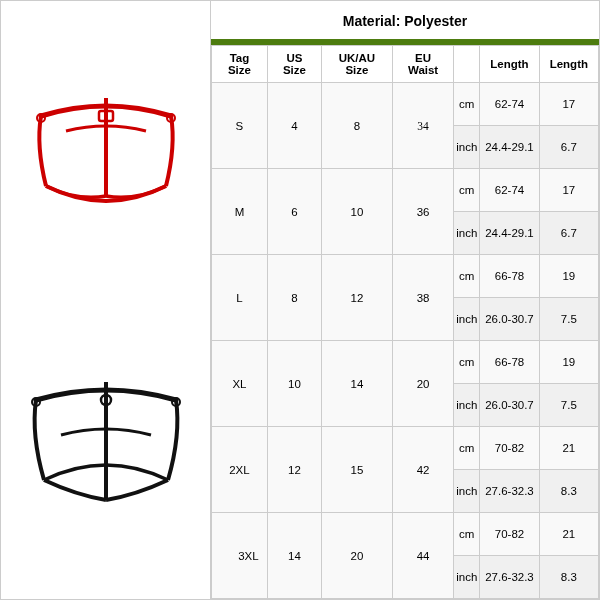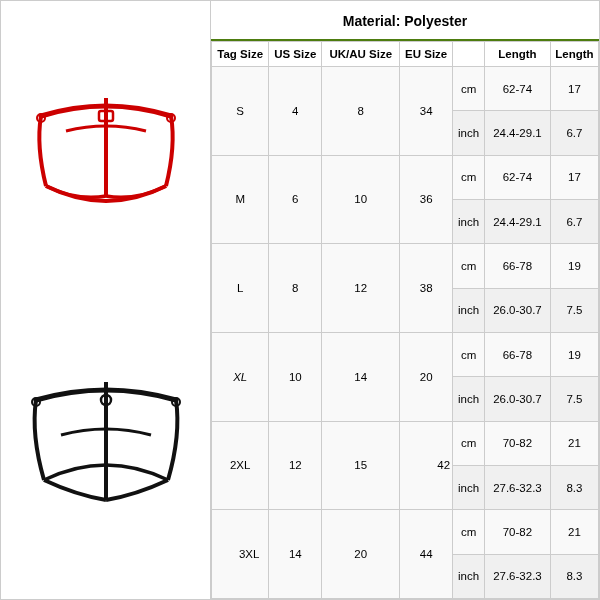--- a/index.html
+++ b/index.html
@@ -37,37 +37,37 @@
     .table-col {
       flex: 1;
       display: flex;
       flex-direction: column;
     }
     .material-header {
       text-align: center;
       padding: 12px 0 10px 0;
       font-weight: bold;
       font-size: 14px;
-      border-bottom: 2px solid #4d7c0f;
+      border-bottom: 6px solid #4d7c0f;
     }
     table {
       width: 100%;
       border-collapse: collapse;
       flex: 1;
     }
     th, td {
       border: 1px solid #ccc;
       text-align: center;
       padding: 3px 2px;
       font-size: 11.5px;
     }
     th {
       background: #fff;
       font-weight: bold;
-      padding: 6px 0;
+      padding: 6px 10px;
     }
     .unit-row-cm {
       background: #f9f9f9;
     }
     .unit-row-inch {
       background: #f0f0f0;
     }
 
     
     svg {
@@ -136,32 +136,32 @@
   <div class="table-col">
     <div class="material-header">
       <span>Material: Polyester</span>
     </div>
     <table>
       <thead>
         <tr>
           <th>Tag Size</th>
           <th>US Size</th>
           <th>UK/AU Size</th>
-          <th>EU Size</th>
+          <th>EU Waist</th>
           <th></th>
           <th>Length</th>
           <th>Length</th>
         </tr>
       </thead>
       <tbody id="size-table-body">
       <tr class="unit-row-cm">
             <td rowspan="2" style="vertical-align: middle;">S</td>
             <td rowspan="2" style="vertical-align: middle;">4</td>
             <td rowspan="2" style="vertical-align: middle;">8</td>
-            <td rowspan="2" style="vertical-align: middle;">34</td>
+            <td rowspan="2" style="vertical-align: middle; font-family: Liberation Serif, serif;">34</td>
             <td>cm</td>
             <td>62-74</td>
             <td>17</td>
           </tr>
           <tr class="unit-row-inch">
             <td>inch</td>
             <td>24.4-29.1</td>
             <td>6.7</td>
           </tr>
           <tr class="unit-row-cm">
@@ -186,38 +186,38 @@
             <td>cm</td>
             <td>66-78</td>
             <td>19</td>
           </tr>
           <tr class="unit-row-inch">
             <td>inch</td>
             <td>26.0-30.7</td>
             <td>7.5</td>
           </tr>
           <tr class="unit-row-cm">
-            <td rowspan="2" style="vertical-align: middle; font-style: italic;">XL</td>
+            <td rowspan="2" style="vertical-align: middle;">XL</td>
             <td rowspan="2" style="vertical-align: middle;">10</td>
             <td rowspan="2" style="vertical-align: middle;">14</td>
             <td rowspan="2" style="vertical-align: middle;">20</td>
             <td>cm</td>
             <td>66-78</td>
             <td>19</td>
           </tr>
           <tr class="unit-row-inch">
             <td>inch</td>
             <td>26.0-30.7</td>
             <td>7.5</td>
           </tr>
           <tr class="unit-row-cm">
             <td rowspan="2" style="vertical-align: middle; margin-left: 44px;">2XL</td>
             <td rowspan="2" style="vertical-align: middle;">12</td>
             <td rowspan="2" style="vertical-align: middle;">15</td>
-            <td rowspan="2" style="vertical-align: middle; text-align: right;">42</td>
+            <td rowspan="2" style="vertical-align: middle;">42</td>
             <td>cm</td>
             <td>70-82</td>
             <td>21</td>
           </tr>
           <tr class="unit-row-inch">
             <td>inch</td>
             <td>27.6-32.3</td>
             <td>8.3</td>
           </tr>
           <tr class="unit-row-cm">

